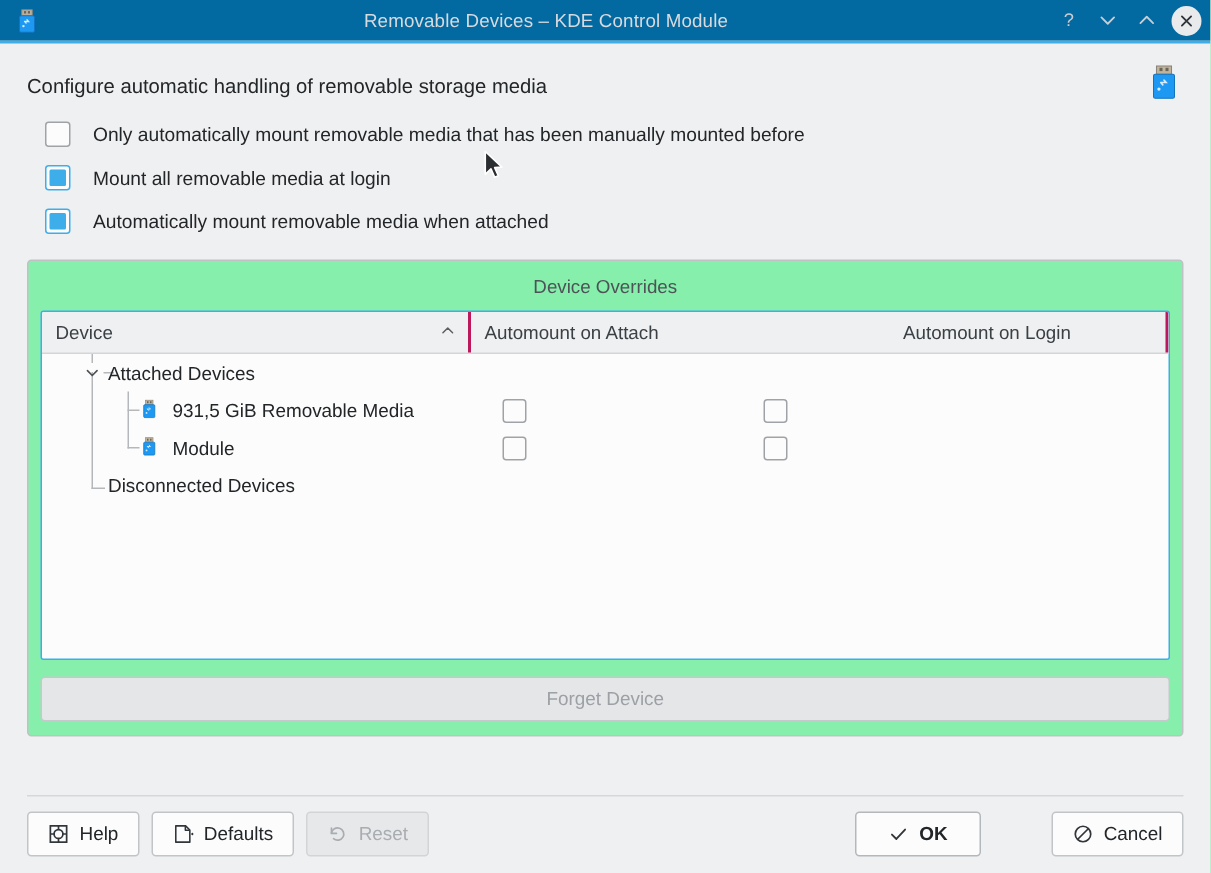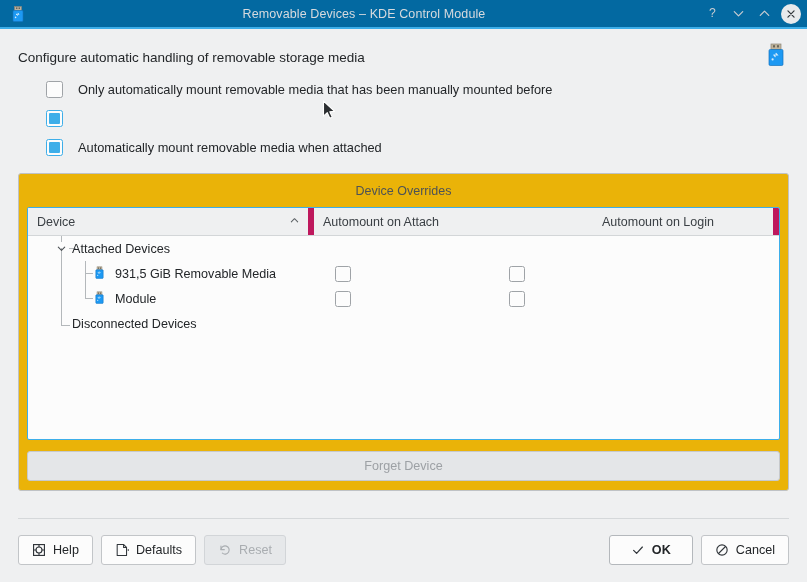--- a/index.html
+++ b/index.html
@@ -64,21 +64,21 @@
   .page-header-text {
     flex: 1 1 auto;
     font-size: 13.5px;
     color: #232629;
     font-weight: 400;
   }
   .page-header-icon { width: 26px; height: 30px; flex: 0 0 auto; }
 
   
   .cbrow { display: flex; align-items: center; height: 29px; }
-  .cbrow.indent { margin-left: 28px; }
+  .cbrow.indent { margin-left: 12px; }
   .cb {
     width: 17px; height: 17px;
     border-radius: 2.5px;
     flex: 0 0 auto;
     background: #fcfcfc;
     border: 1px solid #9fa3a7;
     position: relative;
   }
   .cb.checked {
     border: 1px solid #3daee9;
@@ -92,21 +92,21 @@
     border-radius: 1px;
   }
   .cblabel { margin-left: 12px; font-size: 12.8px; color: #232629; }
   .cbrow.indent .cblabel { margin-left: 15px; }
 
   
   .groupbox {
     margin-top: 11px;
     border: 1px solid #bfc2c5;
     border-radius: 3px;
-    background: #eab308;
+    background: #86efac;
     padding: 8px 8px 9px 8px;
   }
   .groupbox-title {
     text-align: center;
     font-size: 12.5px;
     color: #4d5256;
     padding: 2px 0 9px 0;
   }
 
   
@@ -115,21 +115,21 @@
     border-radius: 2px;
     background: #fcfcfc;
     height: 233px;
     overflow: hidden;
   }
   .tv-header { display: flex; height: 28px; background: #eff0f1; border-bottom: 1px solid #d3d6d8; }
   .tv-th {
     display: flex; align-items: center;
     font-size: 12.5px; color: #3b4045;
     padding: 0 9px;
-    border-right: 6px solid #be185d;
+    border-right: 2px solid #be185d;
     position: relative;
   }
   .tv-th.c-device { width: 286px; }
   .tv-th.c-login  { width: 186px; }
   .tv-th.c-attach { flex: 1 1 auto; border-right: none; }
   .sort-ind { position: absolute; right: 8px; top: 50%; transform: translateY(-50%); color: #5b6064; }
 
   .tv-body { position: relative; }
   .tv-row { display: flex; align-items: center; height: 25px; }
   .tv-cell-device { width: 286px; display: flex; align-items: center; height: 100%; position: relative; }
@@ -163,23 +163,23 @@
     display: flex; align-items: center; justify-content: center;
   }
 
   
   .bottom-sep {
     position: absolute; left: 18px; right: 18px; top: 0; height: 1px; background: #d5d8da;
   }
   .bottombar {
     position: absolute;
     left: 0; right: 0; bottom: 0;
-    height: 64px;
+    height: 52px;
     padding: 0 18px;
-    display: flex; align-items: center;
+    display: flex; align-items: center; gap: 39px;
   }
   .btn {
     height: 30px;
     border: 1px solid #c2c5c8;
     border-radius: 3px;
     background: #fcfcfc;
     color: #232629;
     font-size: 12.6px;
     font-family: inherit;
     display: inline-flex; align-items: center; justify-content: center;
@@ -253,20 +253,21 @@
       </svg>
     </span>
   </div>
 
   <div class="cbrow indent">
     <span class="cb"></span>
     <span class="cblabel">Only automatically mount removable media that has been manually mounted before</span>
   </div>
   <div class="cbrow indent">
     <span class="cb checked"></span>
+    <span class="cblabel">Mount all removable media at login</span>
   </div>
   <div class="cbrow indent">
     <span class="cb checked"></span>
     <span class="cblabel">Automatically mount removable media when attached</span>
   </div>
 
   <div class="groupbox">
     <div class="groupbox-title">Device Overrides</div>
 
     <div class="treeview">

